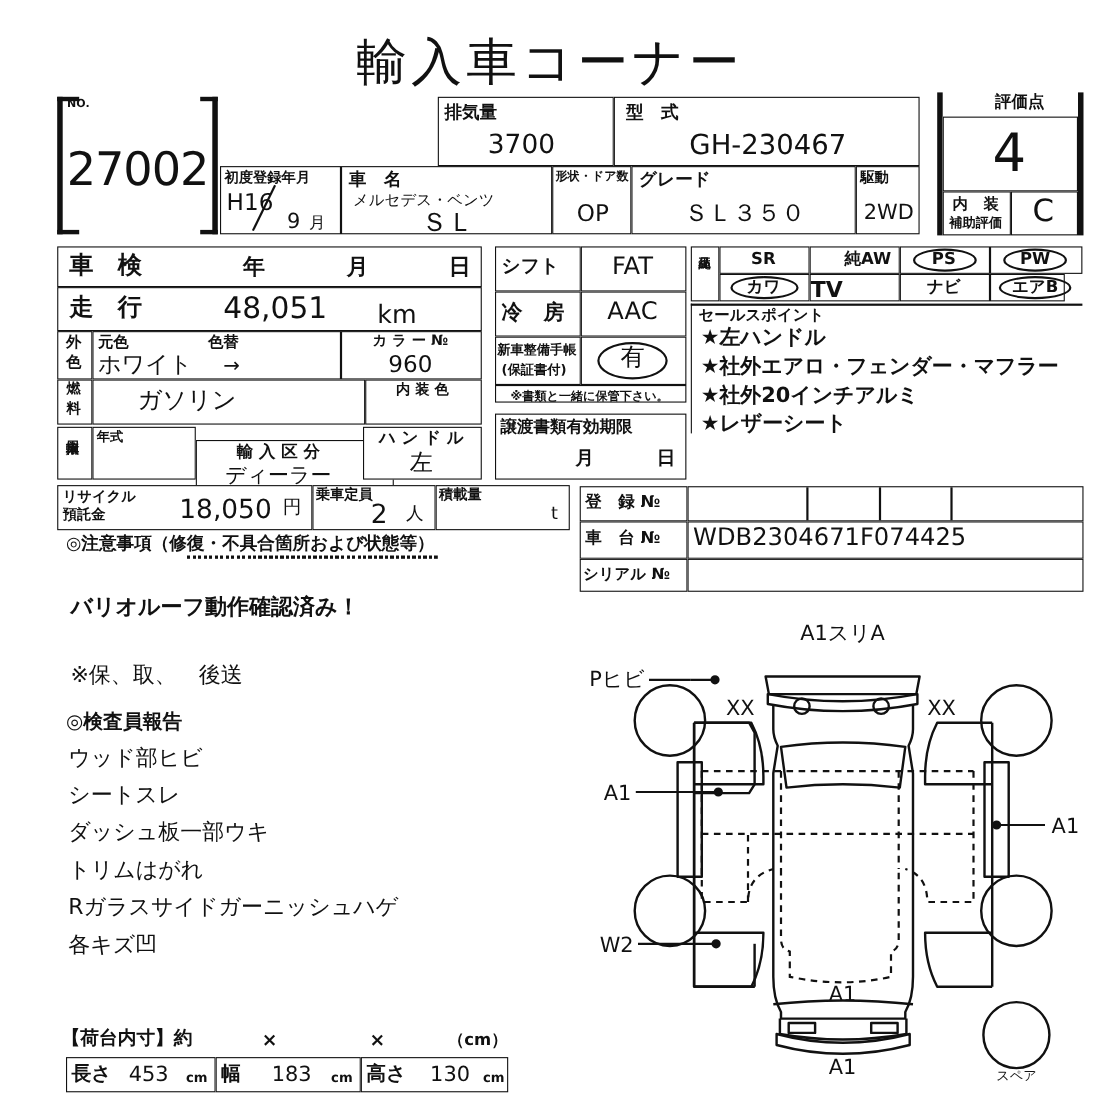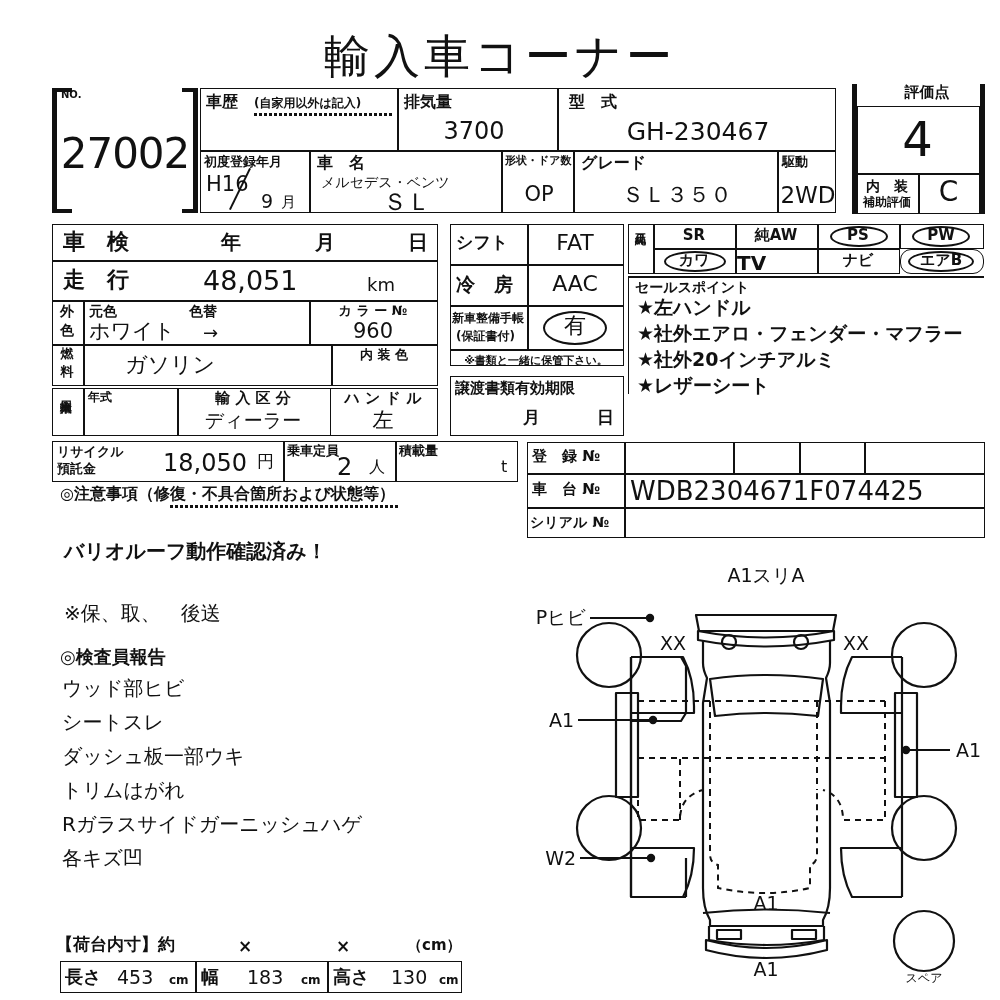--- a/index.html
+++ b/index.html
@@ -41,26 +41,20 @@
     <div class="abs" style="left:0;top:0;width:5px;height:125px;background:#111;"></div>
     <div class="abs" style="left:0;top:0;width:20px;height:4px;background:#111;"></div>
     <div class="abs" style="left:0;bottom:0;width:20px;height:4px;background:#111;"></div>
     <div class="abs" style="right:0;top:0;width:5px;height:125px;background:#111;"></div>
     <div class="abs" style="right:0;top:0;width:16px;height:4px;background:#111;"></div>
     <div class="abs" style="right:0;bottom:0;width:16px;height:4px;background:#111;"></div>
     <div class="lbl xxs" style="left:9px;top:2px;font-size:10px;">NO.</div>
     <div class="val" style="left:0;top:45px;width:146px;text-align:center;font-size:42px;letter-spacing:-1px;">27002</div>
   </div>
 
-  <div class="cell" style="left:200px;top:88px;width:198px;height:63px;">
-    <span class="lbl" style="left:5px;top:5px;font-size:16px;">車歴</span>
-    <span class="lbl" style="left:53px;top:8px;font-size:12px;">(自家用以外は記入)</span>
-    <span class="abs" style="left:53px;top:24px;width:140px;height:3px;background:repeating-linear-gradient(90deg,#111 0 3px,transparent 3px 5px);"></span>
-    <span class="val" style="left:8px;top:34px;font-size:20px;"></span>
-  </div>
   <div class="cell" style="left:398px;top:88px;width:160px;height:63px;">
     <span class="lbl" style="left:5px;top:5px;font-size:16px;">排気量</span>
     <span class="val" style="left:0;top:30px;width:150px;text-align:center;font-size:24px;">3700</span>
   </div>
   <div class="cell" style="left:558px;top:88px;width:278px;height:63px;">
     <span class="lbl" style="left:10px;top:5px;font-size:16px;">型　式</span>
     <span class="val" style="left:0;top:30px;width:278px;text-align:center;font-size:25px;">GH-230467</span>
   </div>
 
   <div class="cell" style="left:200px;top:151px;width:110px;height:62px;">
@@ -78,21 +72,21 @@
   <div class="cell" style="left:502px;top:151px;width:72px;height:62px;">
     <span class="lbl" style="left:2px;top:3px;font-size:11px;">形状・ドア数</span>
     <span class="val" style="left:0;top:32px;width:72px;text-align:center;font-size:21px;">OP</span>
   </div>
   <div class="cell" style="left:574px;top:151px;width:204px;height:62px;">
     <span class="lbl" style="left:6px;top:3px;font-size:16px;">グレード</span>
     <span class="val" style="left:0;top:32px;width:204px;text-align:center;font-size:22px;">ＳＬ３５０</span>
   </div>
   <div class="cell" style="left:778px;top:151px;width:58px;height:62px;">
     <span class="lbl" style="left:3px;top:3px;font-size:13px;">駆動</span>
-    <span class="val" style="left:0;top:32px;width:58px;text-align:center;font-size:23px;">2WD</span>
+    <span class="val" style="left:0;top:32px;width:58px;text-align:center;font-size:19px;">2WD</span>
   </div>
 
   <div class="abs" style="left:852px;top:84px;width:133px;height:130px;">
     <div class="abs" style="left:0;top:0;width:5px;height:130px;background:#111;"></div>
     <div class="abs" style="right:0;top:0;width:5px;height:130px;background:#111;"></div>
     <div class="abs" style="left:5px;top:0;right:5px;height:22px;">
       <span class="lbl" style="left:0;top:1px;width:140px;text-align:center;font-size:15px;">評価点</span>
     </div>
     <div class="cell" style="left:5px;top:22px;width:123px;height:68px;">
       <span class="val" style="left:0;top:8px;width:119px;text-align:center;font-size:48px;">4</span>
@@ -109,21 +103,21 @@
   <div class="cell" style="left:52px;top:224px;width:386px;height:37px;">
     <span class="lbl" style="left:10px;top:6px;font-size:22px;">車　検</span>
     <span class="lbl" style="left:168px;top:7px;font-size:20px;">年</span>
     <span class="lbl" style="left:262px;top:7px;font-size:20px;">月</span>
     <span class="lbl" style="left:355px;top:7px;font-size:20px;">日</span>
   </div>
 
   <div class="cell" style="left:52px;top:261px;width:386px;height:40px;">
     <span class="lbl" style="left:10px;top:7px;font-size:22px;">走　行</span>
     <span class="val" style="left:150px;top:5px;font-size:27px;">48,051</span>
-    <span class="val" style="left:314px;top:14px;font-size:18px;">km</span>
+    <span class="val" style="left:290px;top:14px;font-size:23px;">km</span>
   </div>
 
   <div class="cell" style="left:52px;top:301px;width:32px;height:44px;">
     <span class="lbl" style="left:0;top:2px;width:28px;text-align:center;font-size:14px;">外</span>
     <span class="lbl" style="left:0;top:21px;width:28px;text-align:center;font-size:14px;">色</span>
   </div>
   <div class="cell" style="left:84px;top:301px;width:226px;height:44px;">
     <span class="lbl" style="left:4px;top:2px;font-size:14px;">元色</span>
     <span class="lbl" style="left:104px;top:2px;font-size:14px;">色替</span>
     <span class="val" style="left:4px;top:19px;font-size:21px;">ホワイト</span>
@@ -146,21 +140,21 @@
     <span class="val" style="left:0;top:20px;width:102px;text-align:center;font-size:18px;"></span>
   </div>
 
   <div class="cell" style="left:52px;top:388px;width:32px;height:48px;">
     <span class="lbl" style="left:7px;top:2px;font-size:12px;writing-mode:vertical-rl;line-height:1.0;">輸入車用</span>
   </div>
   <div class="cell" style="left:84px;top:388px;width:94px;height:48px;">
     <span class="lbl" style="left:3px;top:2px;font-size:12px;">年式</span>
     <span class="val" style="left:3px;top:22px;font-size:18px;"></span>
   </div>
-  <div class="cell" style="left:178px;top:388px;width:180px;height:48px;">
+  <div class="cell" style="left:178px;top:400px;width:180px;height:48px;">
     <span class="lbl" style="left:0;top:2px;width:148px;text-align:center;font-size:15px;">輸 入 区 分</span>
     <span class="val" style="left:0;top:22px;width:148px;text-align:center;font-size:19px;">ディーラー</span>
   </div>
   <div class="cell" style="left:330px;top:388px;width:108px;height:48px;">
     <span class="lbl" style="left:0;top:2px;width:104px;text-align:center;font-size:15px;">ハ ン ド ル</span>
     <span class="val" style="left:0;top:21px;width:104px;text-align:center;font-size:21px;">左</span>
   </div>
 
   <div class="cell" style="left:450px;top:224px;width:78px;height:41px;">
     <span class="lbl" style="left:5px;top:9px;font-size:17px;">シフト</span>
@@ -192,42 +186,42 @@
   </div>
 
   <div class="cell" style="left:628px;top:224px;width:26px;height:50px;">
     <span class="lbl" style="left:5px;top:0px;font-size:11px;writing-mode:vertical-rl;line-height:1.05;">純正品</span>
   </div>
 
   <div class="cell" style="left:654px;top:224px;width:82px;height:25px;">
     <span class="val" style="left:0;top:3px;width:78px;text-align:center;font-size:15px;font-weight:bold;">SR</span>
   </div>
   <div class="cell" style="left:736px;top:224px;width:82px;height:25px;">
-    <span class="val" style="left:0;top:3px;width:78px;text-align:center;font-size:15px;font-weight:bold;">純AW</span>
+    <span class="val" style="left:0;top:3px;width:78px;text-align:center;font-size:15px;font-weight:bold;padding-left:13px;">純AW</span>
   </div>
   <div class="cell" style="left:818px;top:224px;width:82px;height:25px;">
     <span class="oval" style="left:11px;top:1px;width:58px;height:21px;"></span>
     <span class="val" style="left:0;top:3px;width:78px;text-align:center;font-size:15px;font-weight:bold;">PS</span>
   </div>
   <div class="cell" style="left:900px;top:224px;width:84px;height:25px;">
     <span class="oval" style="left:11px;top:1px;width:58px;height:21px;"></span>
     <span class="val" style="left:0;top:3px;width:80px;text-align:center;font-size:15px;font-weight:bold;">PW</span>
   </div>
 
   <div class="cell" style="left:654px;top:249px;width:82px;height:25px;">
     <span class="oval" style="left:9px;top:1px;width:62px;height:21px;"></span>
     <span class="val" style="left:0;top:3px;width:78px;text-align:center;font-size:15px;font-weight:bold;">カワ</span>
   </div>
   <div class="cell" style="left:736px;top:249px;width:82px;height:25px;">
     <span class="val" style="left:0;top:3px;width:78px;text-align:left;font-size:20px;font-weight:bold;">TV</span>
   </div>
   <div class="cell" style="left:818px;top:249px;width:82px;height:25px;">
     <span class="val" style="left:0;top:3px;width:78px;text-align:center;font-size:15px;font-weight:bold;">ナビ</span>
   </div>
-  <div class="cell" style="left:900px;top:249px;width:84px;height:25px;border-radius:11px;">
+  <div class="cell" style="left:900px;top:249px;width:68px;height:25px;">
     <span class="oval" style="left:7px;top:1px;width:66px;height:21px;"></span>
     <span class="val" style="left:0;top:3px;width:80px;text-align:center;font-size:15px;font-weight:bold;">エアB</span>
   </div>
 
   <div class="cell" style="left:628px;top:276px;width:356px;height:118px;border-right:none;border-bottom:none;border-top:2px solid #111;">
     <span class="lbl" style="left:6px;top:2px;font-size:14px;">セールスポイント</span>
     <span class="val" style="left:8px;top:20px;font-size:19px;font-weight:bold;">★左ハンドル</span>
     <span class="val" style="left:8px;top:46px;font-size:19px;font-weight:bold;white-space:nowrap;">★社外エアロ・フェンダー・マフラー</span>
     <span class="val" style="left:8px;top:72px;font-size:19px;font-weight:bold;">★社外20インチアルミ</span>
     <span class="val" style="left:8px;top:98px;font-size:19px;font-weight:bold;">★レザーシート</span>
@@ -276,21 +270,21 @@
   <div class="cell" style="left:625px;top:442px;width:360px;height:32px;">
     <span class="abs" style="left:107px;top:0;width:1.6px;height:30px;background:#111;"></span>
     <span class="abs" style="left:173px;top:0;width:1.6px;height:30px;background:#111;"></span>
     <span class="abs" style="left:238px;top:0;width:1.6px;height:30px;background:#111;"></span>
     <span class="val" style="left:6px;top:5px;font-size:18px;"></span>
   </div>
   <div class="cell" style="left:527px;top:474px;width:98px;height:34px;">
     <span class="lbl" style="left:4px;top:7px;font-size:15px;">車　台 №</span>
   </div>
   <div class="cell" style="left:625px;top:474px;width:360px;height:34px;">
-    <span class="val" style="left:4px;top:3px;font-size:26px;letter-spacing:0px;text-align:right;">WDB2304671F074425</span>
+    <span class="val" style="left:4px;top:3px;font-size:22px;letter-spacing:0px;text-align:right;">WDB2304671F074425</span>
   </div>
   <div class="cell" style="left:527px;top:508px;width:98px;height:30px;">
     <span class="lbl" style="left:2px;top:6px;font-size:14px;">シリアル №</span>
   </div>
   <div class="cell" style="left:625px;top:508px;width:360px;height:30px;">
     <span class="val" style="left:6px;top:4px;font-size:18px;"></span>
   </div>
 
   <div class="abs" style="left:520px;top:558px;width:480px;height:442px;">
     <svg width="480" height="442" viewBox="0 0 480 442">

